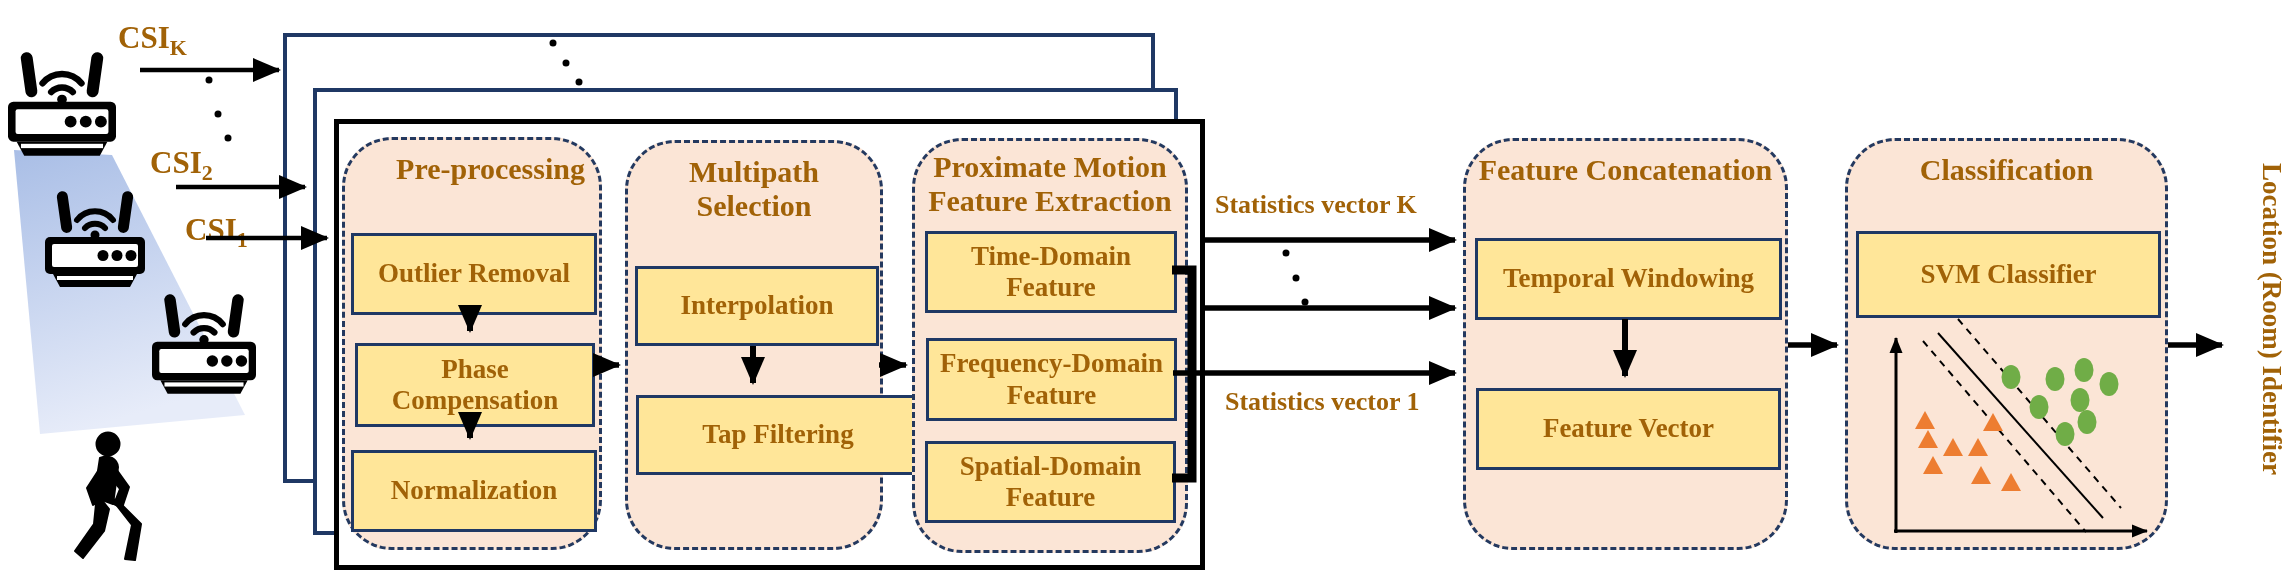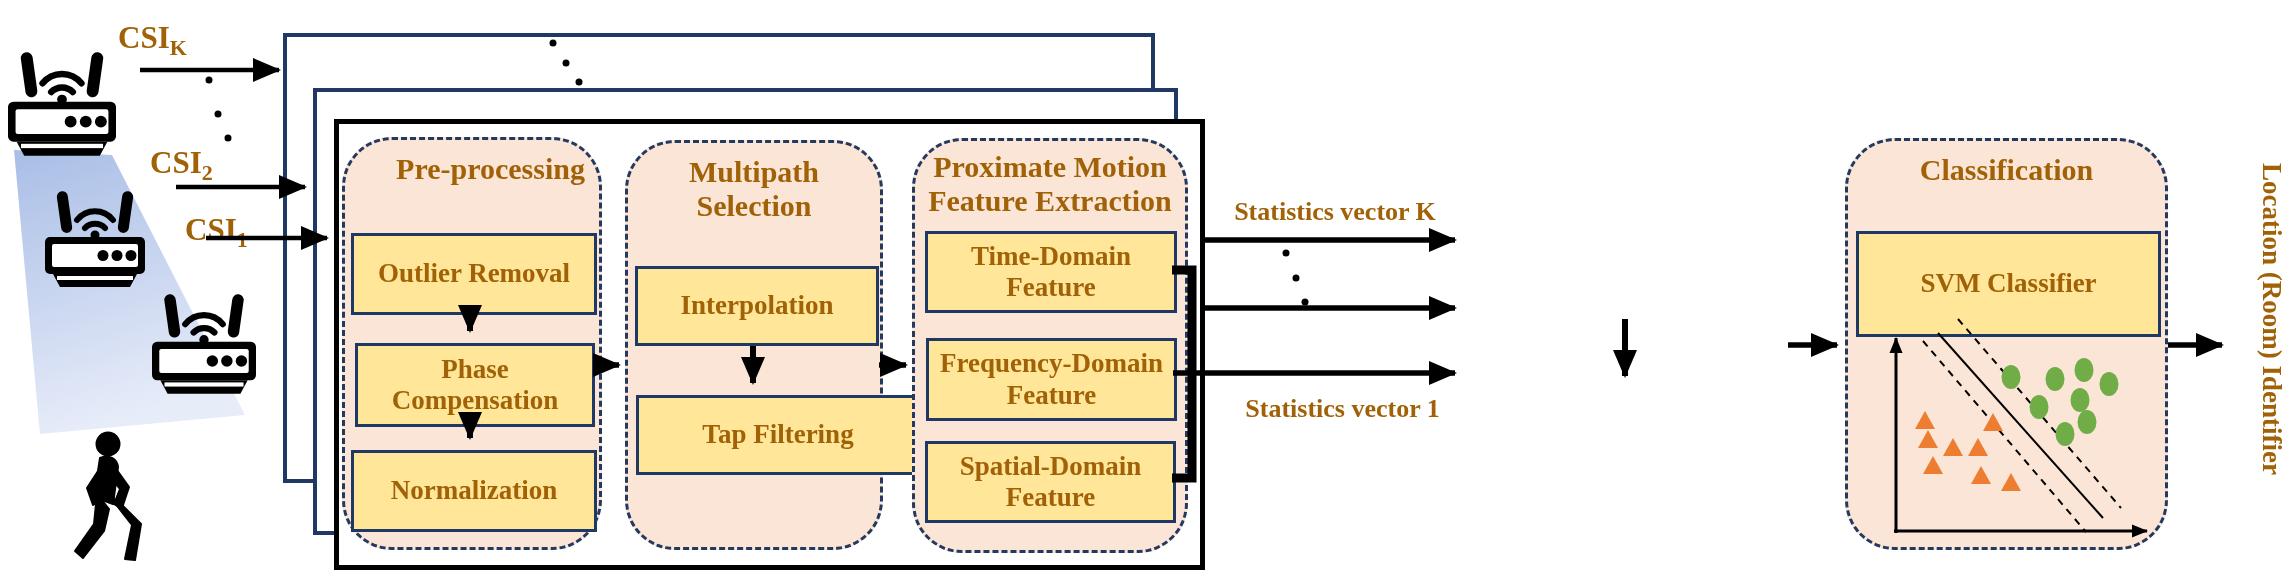--- a/index.html
+++ b/index.html
@@ -19,21 +19,21 @@
         align-items:center;justify-content:center;text-align:center;font-size:27px;line-height:1.15;padding:2px;}
 
   .block-pre{left:342px;top:137px;width:260px;height:413px;padding-left:37px;}
   .block-multi{left:625px;top:140px;width:258px;height:410px;}
   .block-prox{left:912px;top:138px;width:276px;height:415px;}
   .block-fc{left:1463px;top:138px;width:325px;height:412px;}
   .block-class{left:1845px;top:138px;width:323px;height:412px;}
 
   .csi-label{position:absolute;font-size:31px;z-index:6;white-space:nowrap;}
   .csi-label sub{font-size:22px;}
-  .stat-label{position:absolute;font-size:26px;z-index:6;text-align:center;white-space:nowrap;margin-top:7px;}
+  .stat-label{position:absolute;font-size:26px;z-index:6;white-space:nowrap;}
   .out-label{position:absolute;left:2243px;top:126px;width:44px;height:386px;
              writing-mode:vertical-rl;text-orientation:mixed;font-size:27px;z-index:6;
              text-align:center;white-space:nowrap;}
 
   .scene-left{position:absolute;left:0;top:0;z-index:4;}
   .connectors{position:absolute;left:0;top:0;z-index:20;pointer-events:none;}
   .scatter{position:absolute;left:15px;top:177px;}
 </style>
 </head>
 <body>
@@ -105,24 +105,29 @@
   <div class="block block-prox">
     <div class="block-title" style="padding-top:9px;">Proximate Motion Feature Extraction</div>
     <div class="ybox" style="left:10px;top:90px;width:252px;height:82px;">Time-Domain Feature</div>
     <div class="ybox" style="left:10px;top:300px;width:251px;height:82px;">Spatial-Domain Feature</div>
     <div class="ybox" style="left:11px;top:197px;width:251px;height:83px;">Frequency-Domain Feature</div>
   </div>
 
   <div class="stat-label" style="left:1215px;top:190px;width:240px;">Statistics vector K</div>
   <div class="stat-label" style="left:1225px;top:387px;width:235px;">Statistics vector 1</div>
 
+  <div class="block block-fc">
+    <div class="block-title">Feature Concatenation</div>
+    <div class="ybox" style="left:9px;top:97px;width:307px;height:82px;">Temporal Windowing</div>
+    <div class="ybox" style="left:10px;top:247px;width:305px;height:82px;">Feature Vector</div>
+  </div>
 
   <div class="block block-class">
     <div class="block-title">Classification</div>
-    <div class="ybox" style="left:8px;top:90px;width:305px;height:106px;">SVM Classifier</div>
+    <div class="ybox" style="left:8px;top:90px;width:305px;height:87px;">SVM Classifier</div>
     <svg class="scatter" width="300" height="225" viewBox="0 0 300 225">
       <defs>
         <marker id="arrowT" markerUnits="userSpaceOnUse" markerWidth="18" markerHeight="14" refX="15" refY="7" orient="auto">
             <path d="M0 0.5 L16 7 L0 13.5 Z"></path>
           </marker>
       </defs>
       <path d="M33 215 L33 20" stroke="#000" stroke-width="3" fill="none" marker-end="url(#arrowT)"></path>
       <path d="M31 213 L284 213" stroke="#000" stroke-width="3" fill="none" marker-end="url(#arrowT)"></path>
       <path d="M95 1 L258 190" stroke="#000" stroke-width="2" stroke-dasharray="7 6" fill="none"></path>
       <path d="M75 15 L240 200" stroke="#000" stroke-width="2" fill="none"></path>

